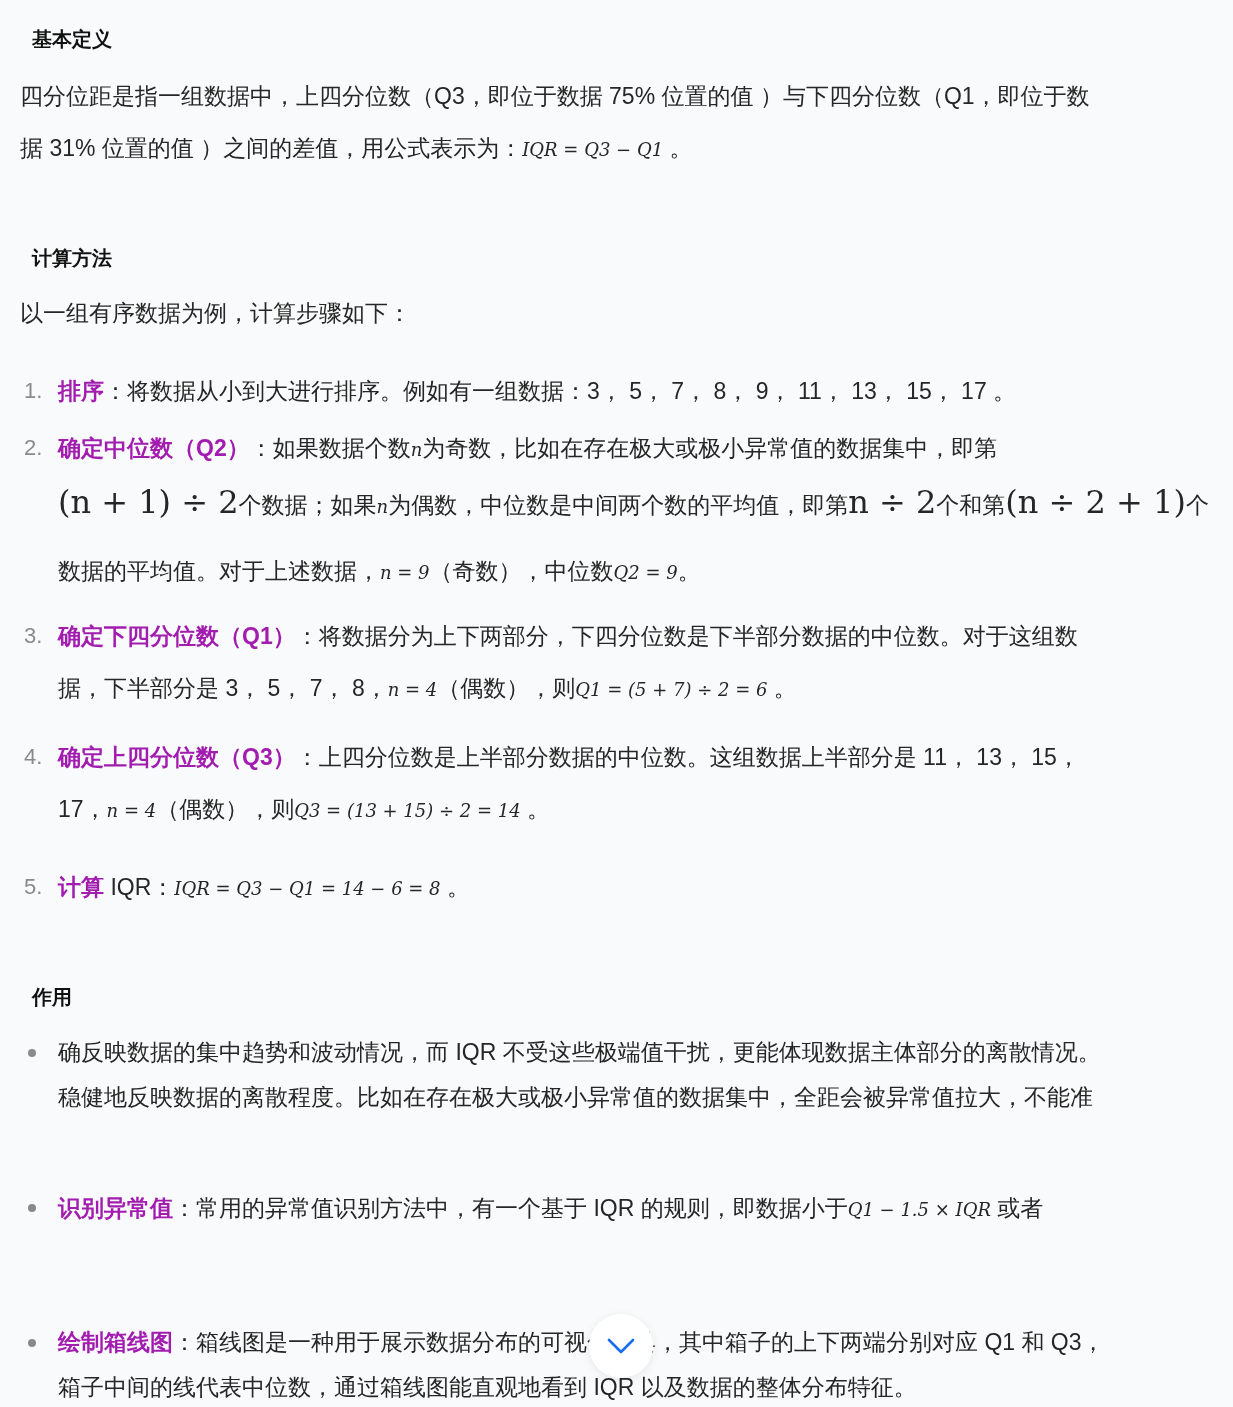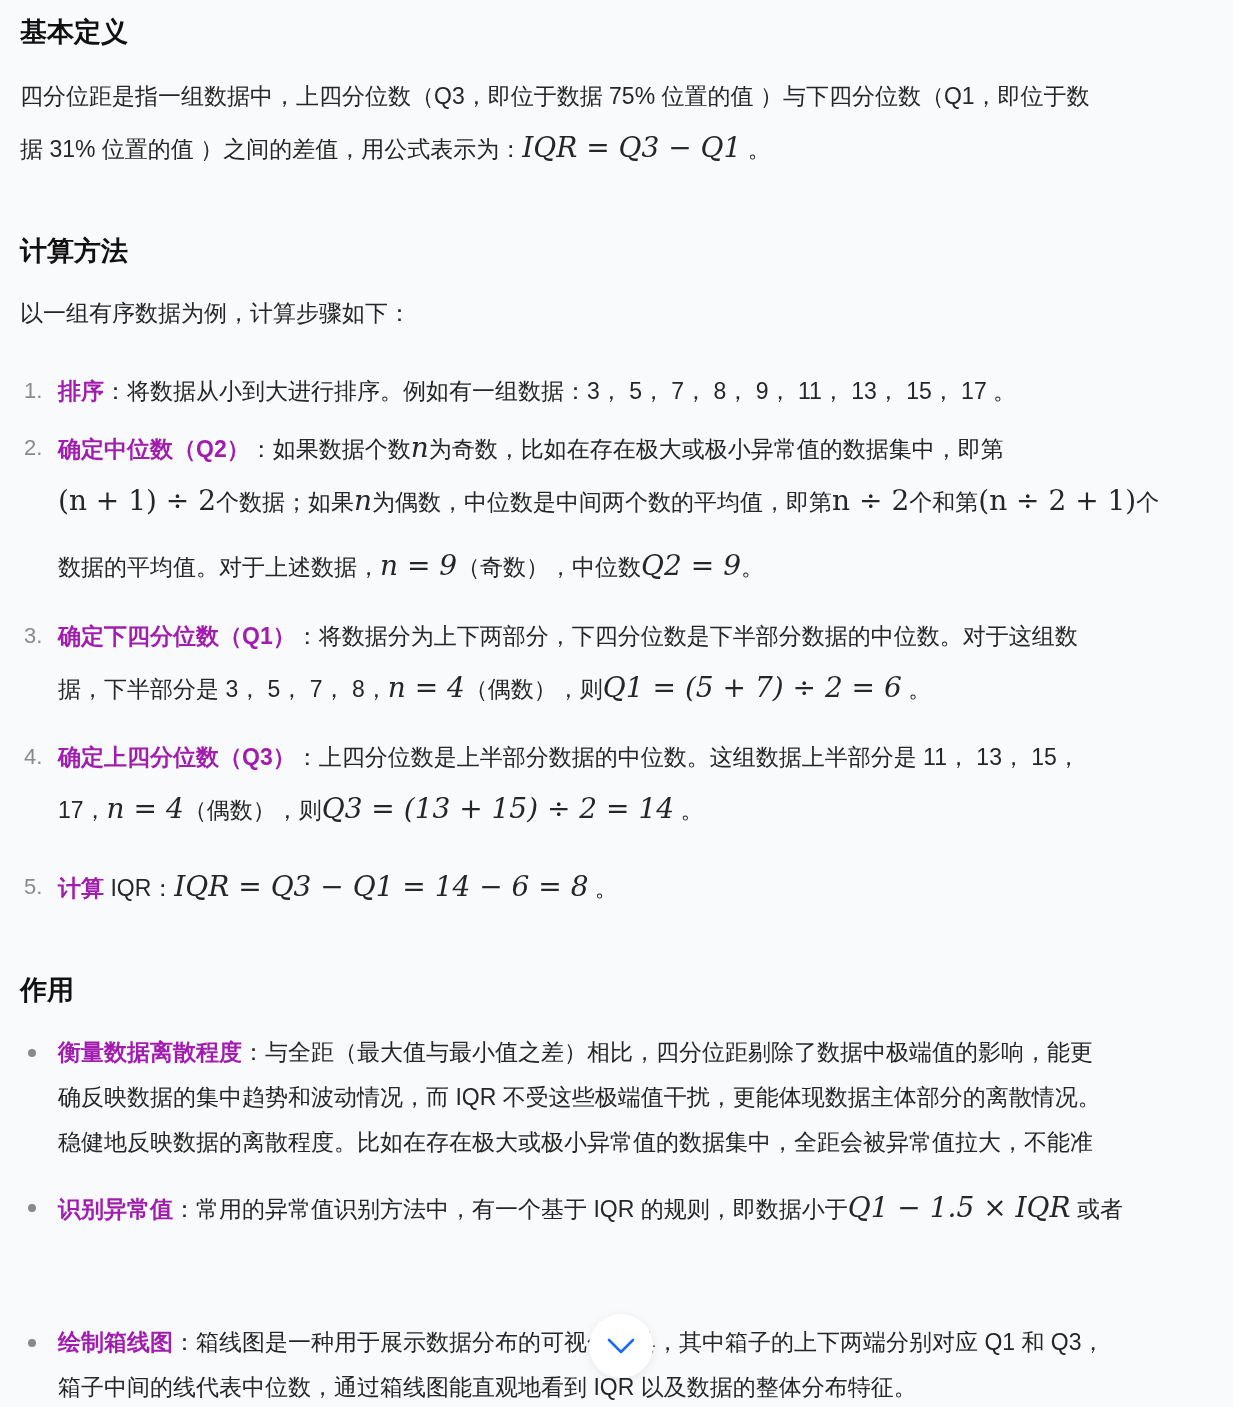--- a/index.html
+++ b/index.html
@@ -6,26 +6,26 @@
   body {
     width: 1233px; height: 1407px; overflow: hidden;
     background: #f9fafb;
     color: #262626;
     font-family: "Liberation Sans", "DejaVu Sans", sans-serif;
     font-size: 23px;
     position: relative;
   }
   .page { position: absolute; left: 20px; top: 0; width: 1195px; }
   h3 {
-    margin: 0; font-size: 27px; font-weight: bold; color: #111;
+    margin: 12px; font-size: 20px; font-weight: bold; color: #111;
     position: absolute; left: 0;
   }
   .p { position: absolute; left: 0; line-height: 52px; width: 1195px; }
-  .math { font-family: "DejaVu Serif", "Liberation Serif", serif; font-style: italic; font-size: 28px; }
-  .num { font-family: "DejaVu Serif", "Liberation Serif", serif; font-size: 28px; margin-top: 12px; }
+  .math { font-family: "DejaVu Serif", "Liberation Serif", serif; font-style: italic; font-size: 18px; }
+  .num { font-family: "DejaVu Serif", "Liberation Serif", serif; font-size: 32px; margin-top: 12px; }
   .li { position: absolute; left: 0; width: 1195px; }
   .marker {
     position: absolute; left: 4px; width: 24px; color: #8a8a8a; font-size: 22px;
   }
   .bullet {
     position: absolute; left: 8px; width: 8px; height: 8px; border-radius: 50%;
     background: #8a8a8a;
   }
   .body { position: absolute; left: 38px; width: 1160px; }
   b { color: #a21caf; }
@@ -103,21 +103,20 @@
     <div class="body">
       <b>计算</b><span> IQR</span><span>：</span><span class="math">IQR = Q3 − Q1 = 14 − 6 = 8</span><span> 。</span>
     </div>
   </div>
 
   <h3 style="top:972px;">作用</h3>
 
   <div class="li" style="top:1030px; line-height:45px;">
     <span class="bullet" style="top:19px;"></span>
     <div class="body">
-      <div><b>衡量数据离散程度</b><span>：与全距（最大值与最小值之差）相比，四分位距剔除了数据中极端值的影响，能更</span></div>
       <div>确反映数据的集中趋势和波动情况，而 IQR 不受这些极端值干扰，更能体现数据主体部分的离散情况。</div>
       <div>稳健地反映数据的离散程度。比如在存在极大或极小异常值的数据集中，全距会被异常值拉大，不能准</div>
     </div>
   </div>
 
   <div class="li" style="top:1182px;">
     <span class="bullet" style="top:22px;"></span>
     <div class="body">
       <div style="line-height:52px;"><b>识别异常值</b><span>：常用的异常值识别方法中，有一个基于 IQR 的规则，即数据小于</span><span class="math">Q1 − 1.5 × IQR</span><span> 或者</span></div>
     </div>

